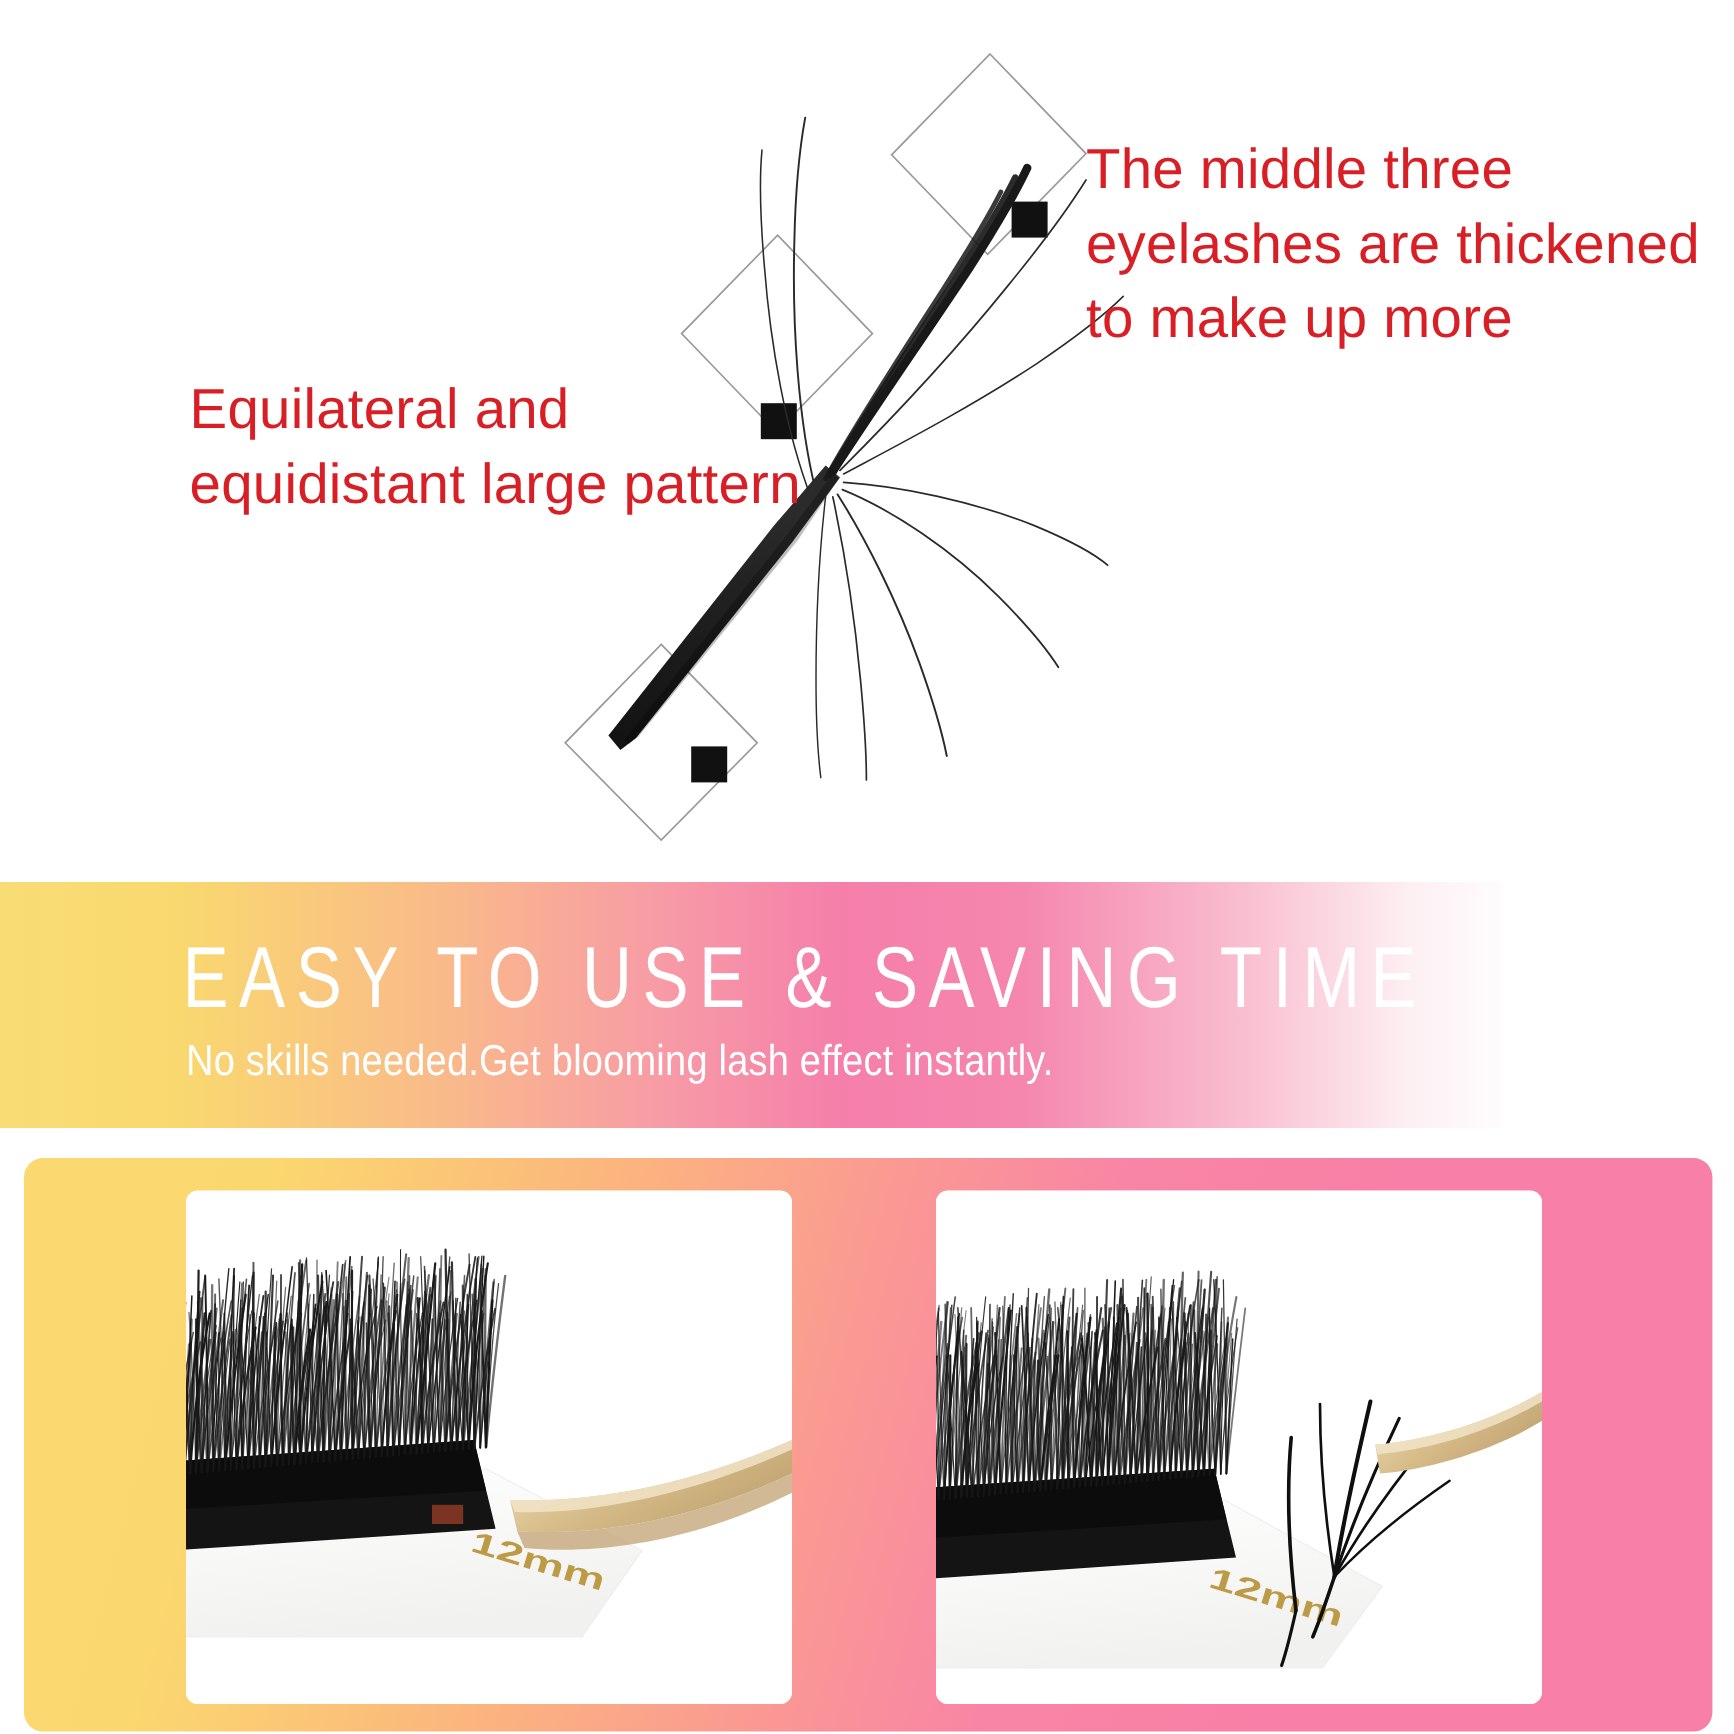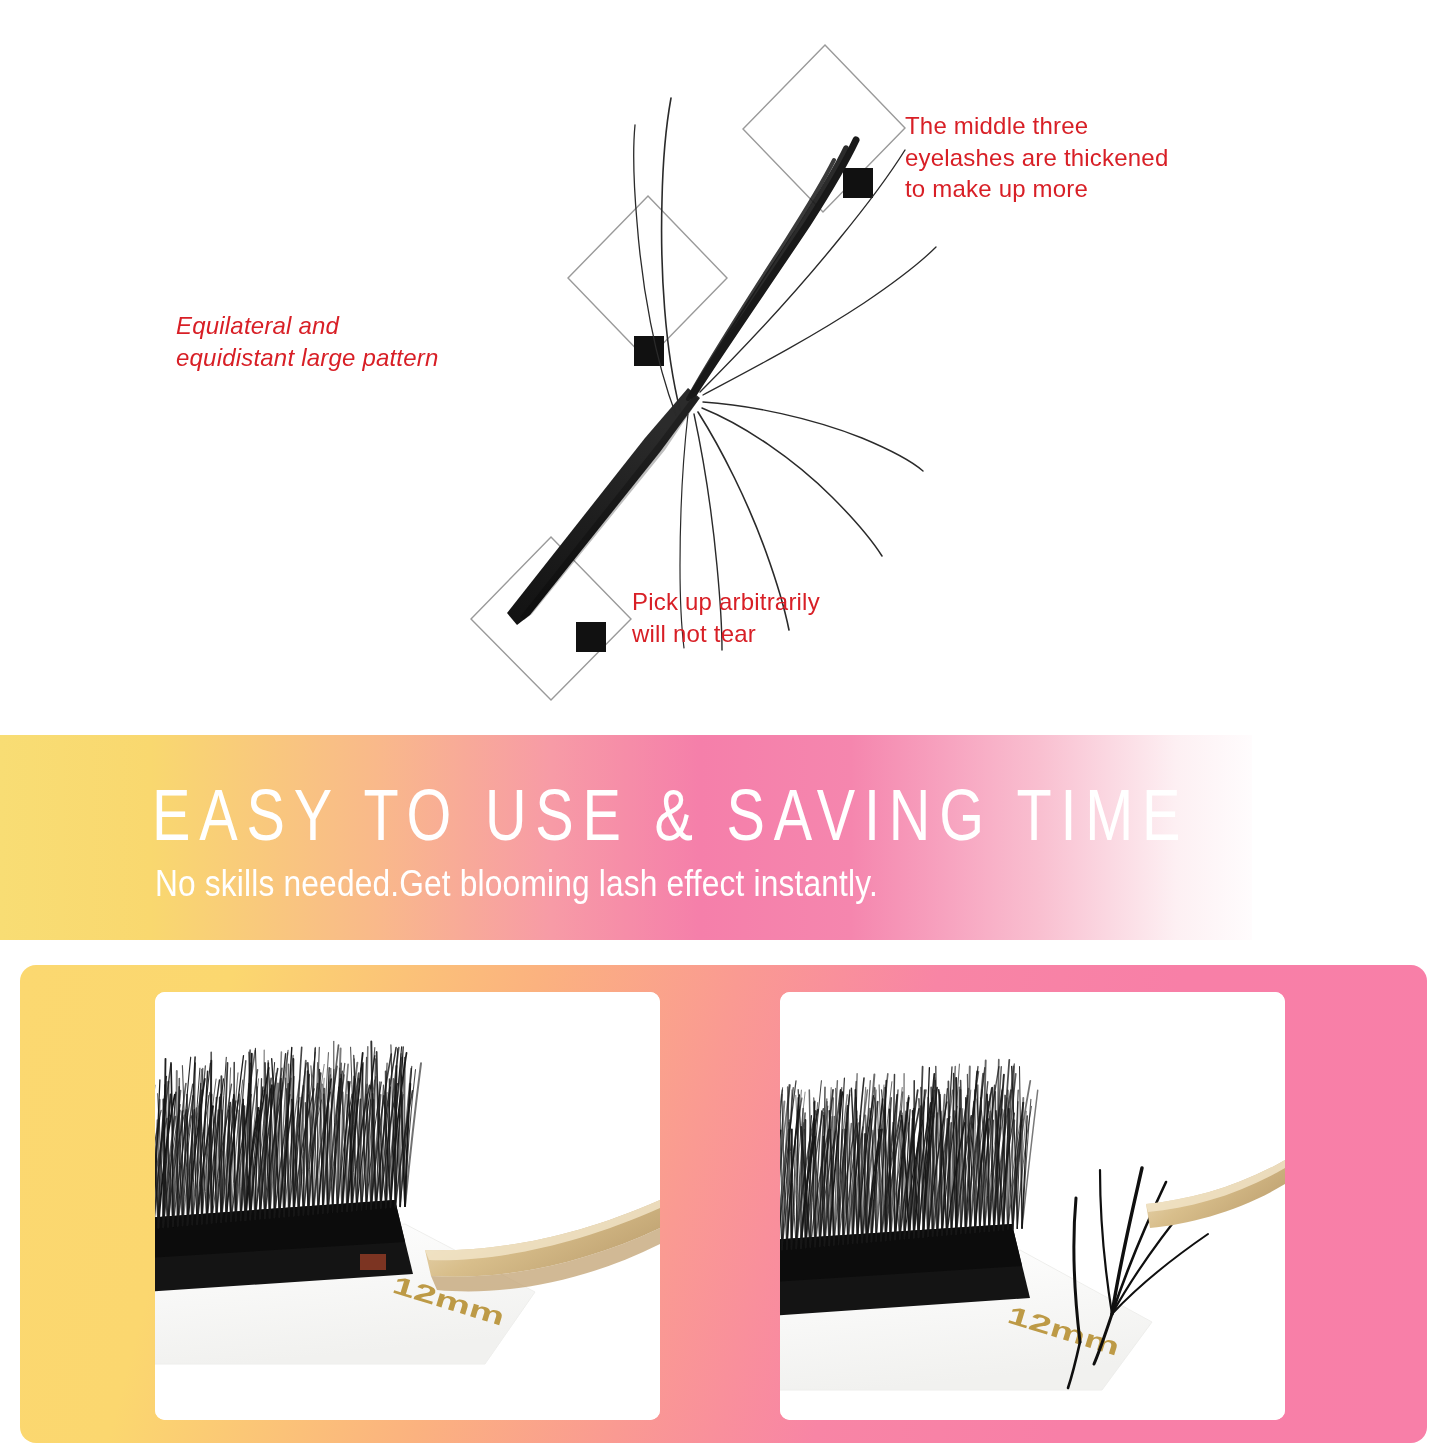--- a/index.html
+++ b/index.html
@@ -17,28 +17,28 @@
     position: absolute; left: 0; top: 0;
     width: 1445px; height: 735px;
     background: #ffffff;
     overflow: hidden;
   }
   #lash-art { position: absolute; left: 0; top: 0; width: 1445px; height: 735px; }
 
   .callout-text {
     position: absolute;
     color: #D81F26;
-    font-size: 24px;
+    font-size: 47px;
     line-height: 1.32;
     font-weight: 400;
     white-space: pre-line;
     letter-spacing: 0.2px;
   }
   #callout-middle-three { left: 905px; top: 110px; }
-  #callout-equilateral  { left: 176px; top: 310px; font-style: italic; }
+  #callout-equilateral  { left: 158px; top: 310px; }
   #callout-pickup       { left: 632px; top: 586px; }
 
   
   #banner {
     position: absolute; left: 0; top: 735px;
     width: 1252px; height: 205px;
     background: linear-gradient(to right,
         #F8DD74 0%,
         #F9D86F 12%,
         #F9B98A 30%,
@@ -159,22 +159,20 @@
       </g>
     </svg>
 
     <div class="callout-text" id="callout-middle-three">The middle three
 eyelashes are thickened
 to make up more</div>
 
     <div class="callout-text" id="callout-equilateral">Equilateral and
 equidistant large pattern</div>
 
-    <div class="callout-text" id="callout-pickup">Pick up arbitrarily
-will not tear</div>
   </section>
 
   <section id="banner">
     <div id="banner-title">EASY TO USE &amp; SAVING TIME</div>
     <div id="banner-subtitle">No skills needed.Get blooming lash effect instantly.</div>
   </section>
 
   <section id="bottom-section">
     <div id="photo-panel">
 

